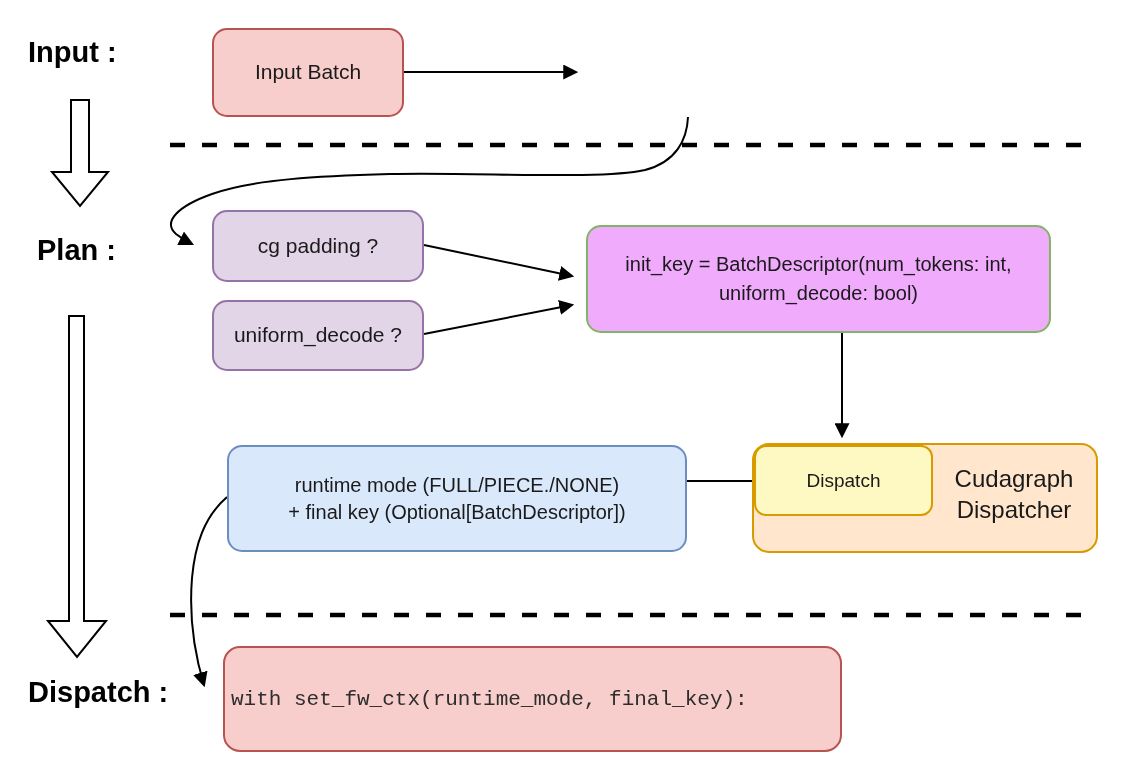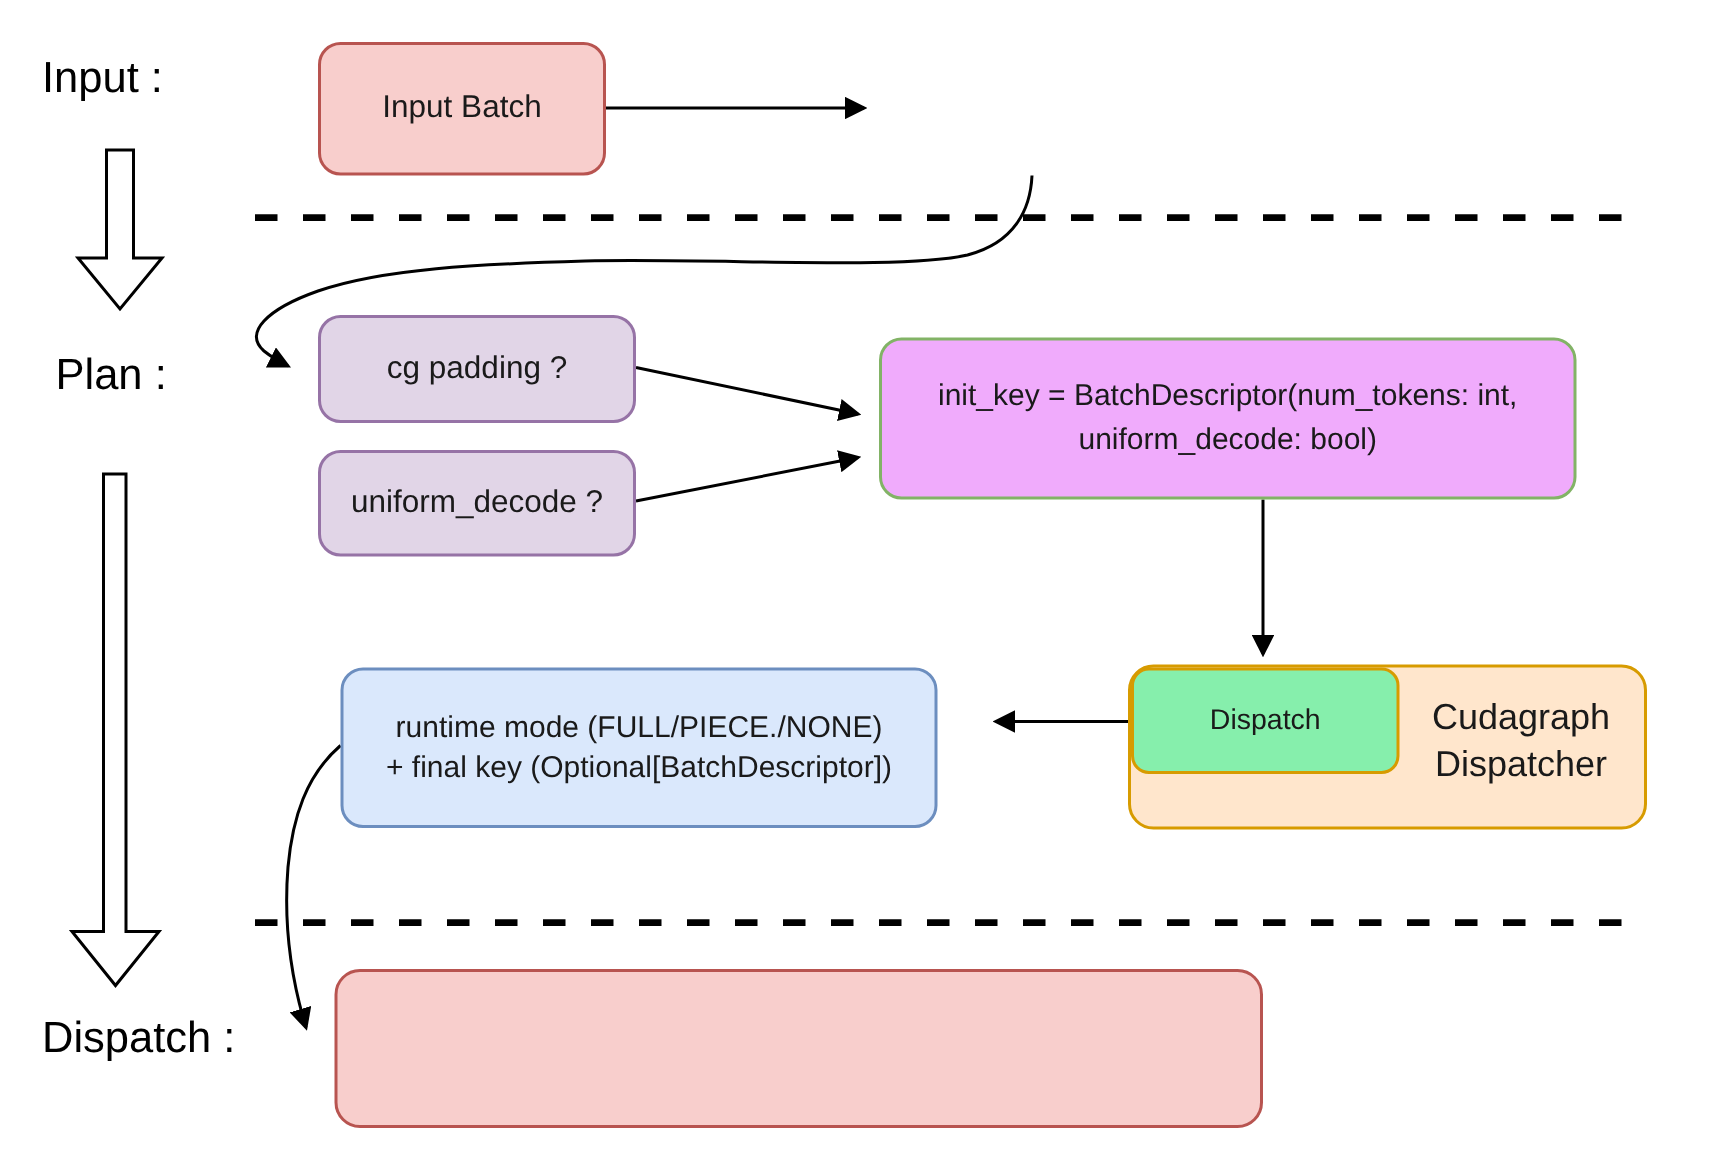--- a/index.html
+++ b/index.html
@@ -7,39 +7,39 @@
     position:relative;
     width:1142px;height:770px;
     background:#ffffff;
     font-family:"Liberation Sans", sans-serif;
     color:#1a1a1a;
     overflow:hidden;
   }
   #overlay{position:absolute;left:0;top:0;width:1142px;height:770px;}
   .section-label{
     position:absolute;
-    font-size:29px;font-weight:normal;color:#000;
+    font-size:29px;font-weight:bold;color:#000;
     white-space:nowrap;
   }
   .box{
     position:absolute;
     border:2px solid #a16207;
     border-radius:15px;
     display:flex;flex-direction:column;
     align-items:center;justify-content:center;
     text-align:center;
     font-size:21px;line-height:1.25;
     box-sizing:border-box;
   }
   .red{background:#F8CECC;border-color:#B85450;}
   .yellow{background:#FFF2CC;border-color:#D6B656;}
   .purple{background:#E1D5E7;border-color:#9673A6;}
   .green{background:#f0abfc;border-color:#82B366;}
   .orange{background:#FFE6CC;border-color:#D79B00;}
-  .peach{background:#86efac;border-color:#D79B00;}
+  .peach{background:#fef9c3;border-color:#D79B00;}
   .blue{background:#DAE8FC;border-color:#6C8EBF;}
   .green .ln{font-size:20px;line-height:29px;}
   .blue .ln{font-size:20px;line-height:27px;}
   .dispatcher-label{
     position:absolute;left:930px;top:443px;width:168px;height:102px;
     display:flex;flex-direction:column;align-items:center;justify-content:center;
     font-size:24px;line-height:31px;text-align:center;
   }
   .code-box{
     align-items:flex-start;justify-content:center;
@@ -99,21 +99,22 @@
     <div class="ln">uniform_decode: bool)</div>
   </div>
 
   <div class="box orange" style="left:752px;top:443px;width:346px;height:110px;border-radius:17px;"></div>
   <div class="box peach" style="left:754px;top:445px;width:179px;height:71px;border-radius:12px;font-size:19px;">Dispatch</div>
   <div class="dispatcher-label">
     <div>Cudagraph</div>
     <div>Dispatcher</div>
   </div>
 
-  <div class="box blue" style="left:227px;top:445px;width:398px;height:107px;">
+  <div class="box blue" style="left:227px;top:445px;width:460px;height:107px;">
     <div class="ln">runtime mode (FULL/PIECE./NONE)</div>
     <div class="ln">+ final key (Optional[BatchDescriptor])</div>
   </div>
 
   <div class="box red code-box" style="left:223px;top:646px;width:619px;height:106px;">
+    <div class="code-ln">with set_fw_ctx(runtime_mode, final_key):</div>
   </div>
 
 </div>
 
 </body></html>

